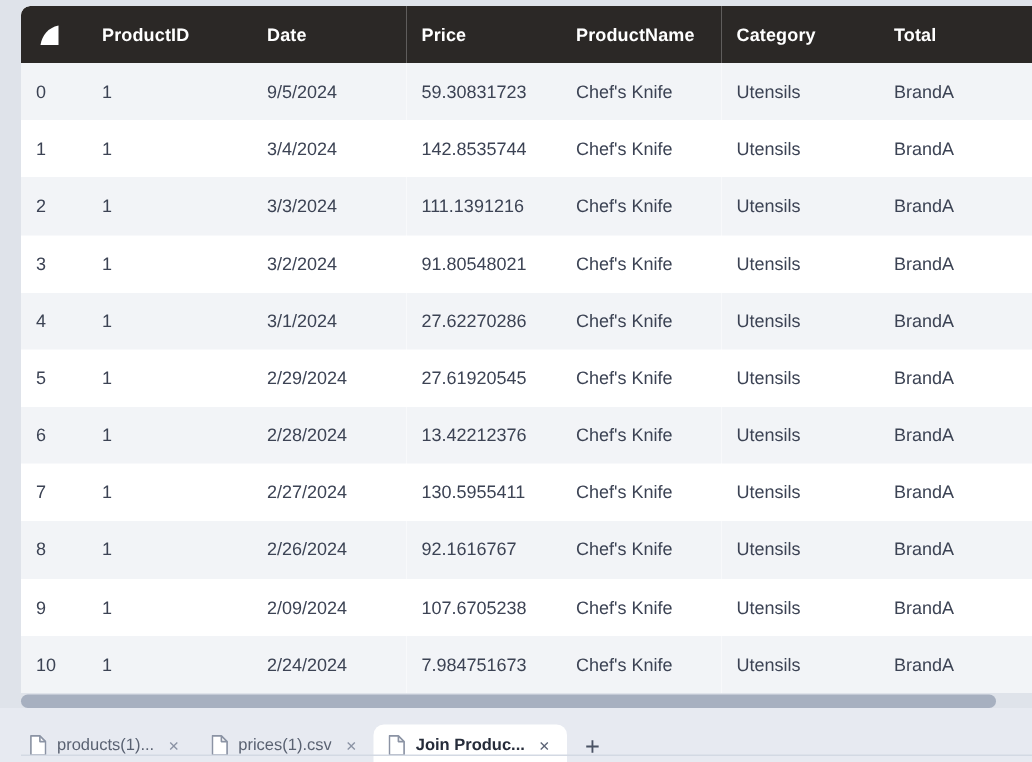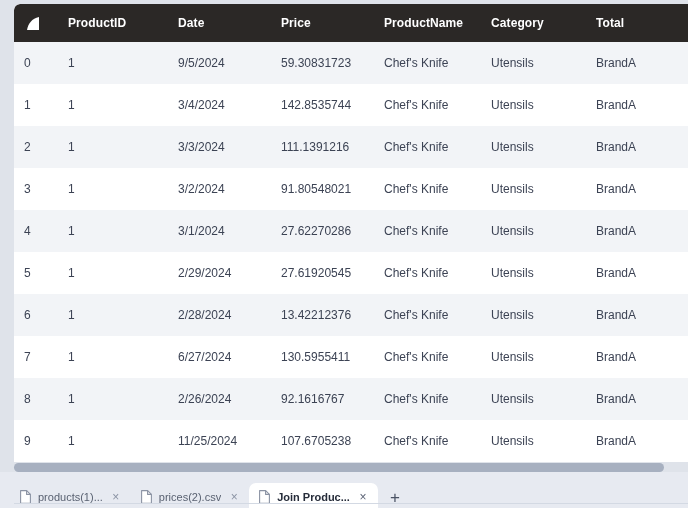--- a/index.html
+++ b/index.html
@@ -321,40 +321,49 @@
               <td>1</td>
               <td>2/28/2024</td>
               <td>13.42212376</td>
               <td>Chef's Knife</td>
               <td>Utensils</td>
               <td>BrandA</td>
             </tr>
             <tr class="odd">
               <td class="idx-cell">7</td>
               <td>1</td>
-              <td>6/27/2024</td>
+              <td>2/27/2024</td>
               <td>130.5955411</td>
               <td>Chef's Knife</td>
               <td>Utensils</td>
               <td>BrandA</td>
             </tr>
             <tr class="even">
               <td class="idx-cell">8</td>
               <td>1</td>
               <td>2/26/2024</td>
               <td>92.1616767</td>
               <td>Chef's Knife</td>
               <td>Utensils</td>
               <td>BrandA</td>
             </tr>
             <tr class="odd">
               <td class="idx-cell">9</td>
               <td>1</td>
-              <td>11/25/2024</td>
+              <td>2/09/2024</td>
               <td>107.6705238</td>
+              <td>Chef's Knife</td>
+              <td>Utensils</td>
+              <td>BrandA</td>
+            </tr>
+            <tr class="even">
+              <td class="idx-cell">10</td>
+              <td>1</td>
+              <td>2/24/2024</td>
+              <td>7.984751673</td>
               <td>Chef's Knife</td>
               <td>Utensils</td>
               <td>BrandA</td>
             </tr>
           </tbody>
       </table>
 
       <div class="grid-footer">
         <span class="total-rows">Total Knife: 100</span>
       </div>
@@ -373,21 +382,21 @@
               <path d="M6.6 0.6 V4.4 H10.4" fill="none" stroke="#8b93a4" stroke-width="1.1" stroke-linejoin="round"></path>
             </svg></span>
           <span class="tab-label">products(1)...</span>
           <span class="tab-close">×</span>
         </div>
         <div class="tab">
           <span class="doc-icon"><svg width="11" height="14" viewBox="0 0 11 14" xmlns="http://www.w3.org/2000/svg">
               <path d="M0.6 0.6 H6.6 L10.4 4.4 V13.4 H0.6 Z" fill="#ffffff" stroke="#8b93a4" stroke-width="1.1" stroke-linejoin="round"></path>
               <path d="M6.6 0.6 V4.4 H10.4" fill="none" stroke="#8b93a4" stroke-width="1.1" stroke-linejoin="round"></path>
             </svg></span>
-          <span class="tab-label">prices(2).csv</span>
+          <span class="tab-label">prices(1).csv</span>
           <span class="tab-close">×</span>
         </div>
         <div class="tab active">
           <span class="doc-icon"><svg width="11" height="14" viewBox="0 0 11 14" xmlns="http://www.w3.org/2000/svg">
               <path d="M0.6 0.6 H6.6 L10.4 4.4 V13.4 H0.6 Z" fill="#ffffff" stroke="#8b93a4" stroke-width="1.1" stroke-linejoin="round"></path>
               <path d="M6.6 0.6 V4.4 H10.4" fill="none" stroke="#8b93a4" stroke-width="1.1" stroke-linejoin="round"></path>
             </svg></span>
           <span class="tab-label">Join Produc...</span>
           <span class="tab-close">×</span>
         </div>

